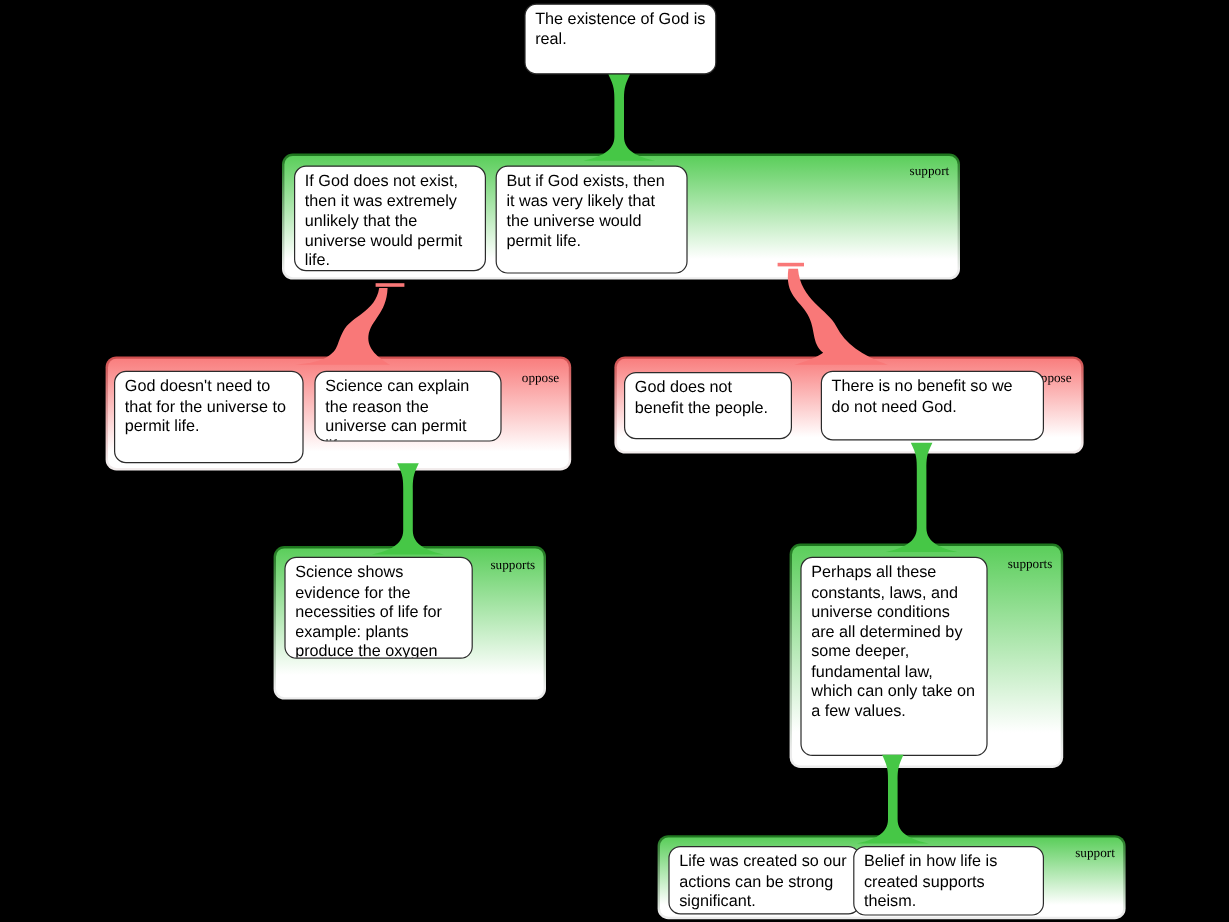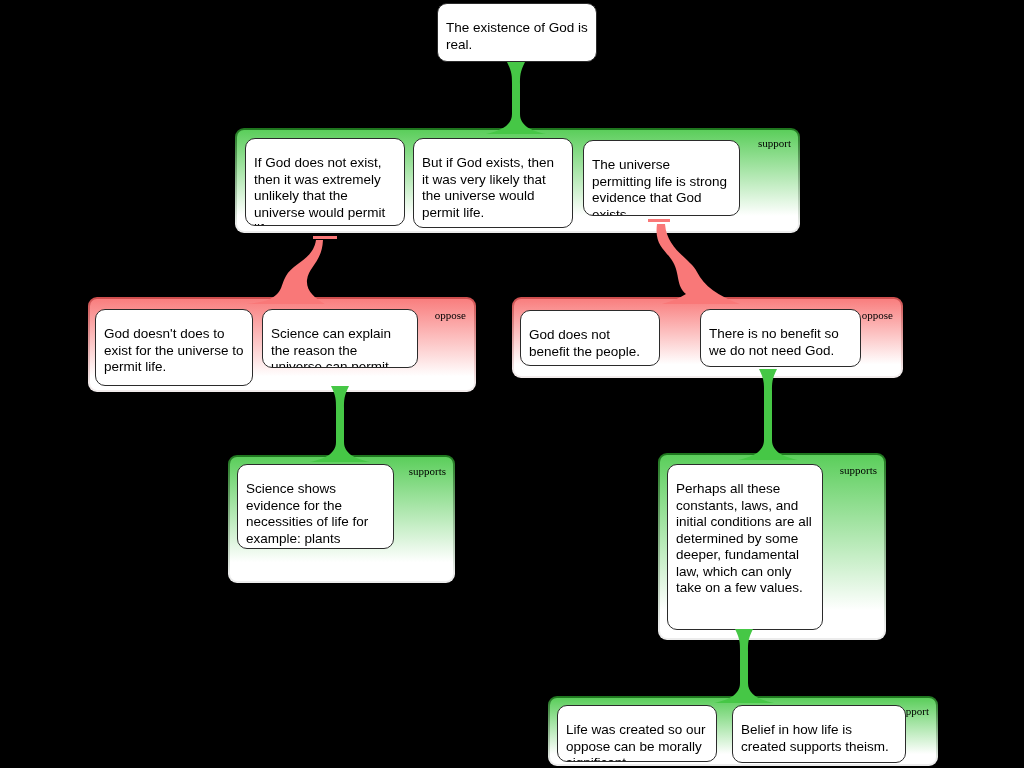--- a/index.html
+++ b/index.html
@@ -3,21 +3,21 @@
 <meta charset="utf-8">
 <style>
   html,body{margin:0;padding:0;background:#000;}
   .canvas{
     position:relative;width:1024px;height:768px;background:#000;overflow:hidden;
     font-family:"Liberation Sans",sans-serif;
   }
   
   .node{
     position:absolute;background:#fff;border:1.5px solid #2b2b2b;border-radius:10px;
-    padding:16px 8px;font-size:13.5px;line-height:16.5px;color:#000;
+    padding:4px 8px;font-size:13.5px;line-height:16.5px;color:#000;
     box-sizing:border-box;overflow:hidden;
   }
   
   .group{position:absolute;border-radius:9px;}
   .group .bg{position:absolute;inset:2px;border-radius:7px;}
   .group.green{background:linear-gradient(180deg,#1d761d 0%,#ececec 92%);}
   .group.green .bg{background:linear-gradient(180deg,#5bce5b 0%,#ffffff 85%);}
   .group.red{background:linear-gradient(180deg,#cf4d4d 0%,#f2ecec 92%);}
   .group.red .bg{background:linear-gradient(180deg,#f97e7e 0%,#ffffff 85%);}
   .group-label{
@@ -32,54 +32,53 @@
 
 <div class="canvas">
 
   <div class="node" style="left:437px;top:3px;width:160px;height:59px">The existence of God is real.</div>
 
   <div class="group green" style="left:235px;top:128px;width:565px;height:105px">
     <div class="bg"></div>
     <span class="group-label">support</span>
     <div class="node" style="left:10px;top:10px;width:160px;height:88px">If God does not exist, then it was extremely unlikely that the universe would permit life.</div>
     <div class="node" style="left:178px;top:10px;width:160px;height:90px">But if God exists, then it was very likely that the universe would permit life.</div>
-    <div class="node" style="left:348px;top:12px;width:157px;height:76px">The universe permitting life is strong evidence that God exists.</div>
   </div>
 
   <div class="group red" style="left:88px;top:297px;width:388px;height:95px">
     <div class="bg"></div>
     <span class="group-label" style="top:13px;right:10px">oppose</span>
-    <div class="node" style="left:7px;top:12px;width:158px;height:77px">God doesn't does to exist for the universe to permit life.</div>
+    <div class="node" style="left:7px;top:12px;width:158px;height:77px">God doesn't need to that for the universe to permit life.</div>
     <div class="node" style="left:174px;top:12px;width:156px;height:59px">Science can explain the reason the universe can permit life</div>
   </div>
 
   <div class="group red" style="left:512px;top:297px;width:391px;height:81px">
     <div class="bg"></div>
     <span class="group-label" style="top:13px;right:10px">oppose</span>
     <div class="node" style="left:8px;top:13px;width:140px;height:56px">God does not benefit the people.</div>
-    <div class="node" style="left:188px;top:12px;width:161px;height:58px">There is no benefit so we do not need God.</div>
+    <div class="node" style="left:172px;top:12px;width:186px;height:58px">There is no benefit so we do not need God.</div>
   </div>
 
   <div class="group green" style="left:228px;top:455px;width:227px;height:128px">
     <div class="bg"></div>
     <span class="group-label" style="top:11px;right:9px">supports</span>
     <div class="node" style="left:9px;top:9px;width:157px;height:85px">Science shows evidence for the necessities of life for example: plants produce the oxygen we need to survive.</div>
   </div>
 
   <div class="group green" style="left:658px;top:453px;width:228px;height:187px">
     <div class="bg"></div>
     <span class="group-label" style="top:12px;right:9px">supports</span>
-    <div class="node" style="left:9px;top:11px;width:156px;height:166px">Perhaps all these constants, laws, and initial conditions are all determined by some deeper, fundamental law, which can only take on a few values.</div>
+    <div class="node" style="left:9px;top:11px;width:156px;height:166px">Perhaps all these constants, laws, and universe conditions are all determined by some deeper, fundamental law, which can only take on a few values.</div>
   </div>
 
   <div class="group green" style="left:548px;top:696px;width:390px;height:70px">
     <div class="bg"></div>
     <span class="group-label" style="top:10px;right:9px">support</span>
-    <div class="node" style="left:9px;top:9px;width:160px;height:57px">Life was created so our oppose can be morally significant.</div>
-    <div class="node" style="left:184px;top:9px;width:174px;height:58px">Belief in how life is created supports theism.</div>
+    <div class="node" style="left:9px;top:9px;width:160px;height:57px">Life was created so our actions can be strong significant.</div>
+    <div class="node" style="left:163px;top:9px;width:159px;height:58px">Belief in how life is created supports theism.</div>
   </div>
 
   <svg class="connectors" width="1024" height="768" viewBox="0 0 1024 768">
 
     <path class="c-green" d="M 507,62 C 512,72 512,76 512,84 L 512,114 C 512,126 500,131 486,134 L 546,134 C 532,131 520,126 520,114 L 520,84 C 520,76 520,72 525,62 Z"></path>
 
     <rect class="c-red" x="313" y="236" width="24" height="3"></rect>
 
     <path class="c-red" d="M 316,240 C 313,260 293,263 286,276 C 280,287 283,292 270,299 C 263,302 255,303 246,304 L 325,304 C 315,298 306,291 307,280 C 309,266 322,262 323,240 Z"></path>
 

